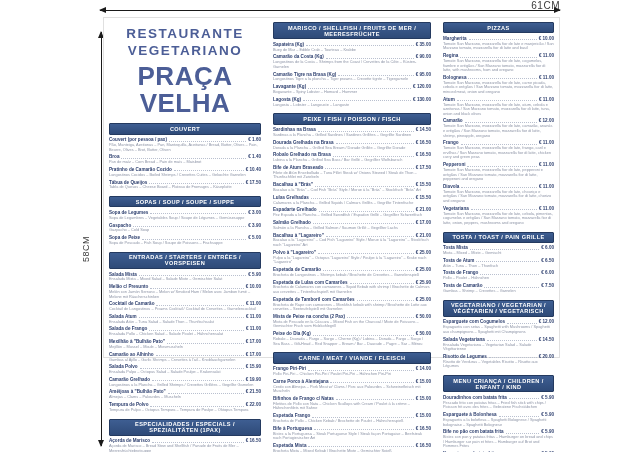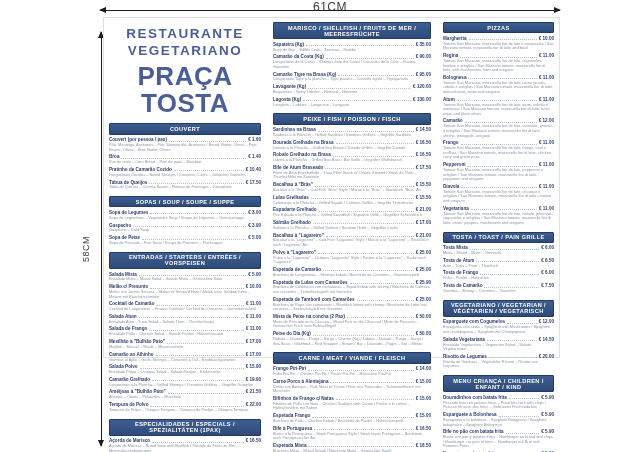--- a/index.html
+++ b/index.html
@@ -2,21 +2,21 @@
 <html><head>
 <meta charset="utf-8">
 <style>
   * { margin:0; padding:0; box-sizing:border-box; -webkit-text-size-adjust:none; }
   html,body { width:640px; height:452px; background:#ffffff; overflow:hidden;
               font-family:"Liberation Sans", sans-serif; }
   body { position:relative; }
 
   
   .h-arrow { position:absolute; left:100px; top:0; width:460px; height:16px; }
-  .h-arrow-label { text-align:center; font-size:12px; color:#3a3a3a; letter-spacing:.5px; }
+  .h-arrow-label { text-align:right; font-size:10px; color:#3a3a3a; letter-spacing:.5px; }
   .h-arrow-line { position:absolute; left:0; right:0; top:10px; height:1px; background:#1a1a1a; }
   .ah { position:absolute; width:0; height:0; top:-3px; }
   .ah-left  { left:-1px;  border-top:3.5px solid transparent; border-bottom:3.5px solid transparent; border-right:7px solid #1a1a1a; }
   .ah-right { right:-1px; border-top:3.5px solid transparent; border-bottom:3.5px solid transparent; border-left:7px solid #1a1a1a; }
 
   .v-arrow { position:absolute; left:91px; top:32px; width:16px; height:414px; }
   .v-arrow-line { position:absolute; top:0; bottom:0; left:10px; width:1px; background:#1a1a1a; }
   .av { position:absolute; width:0; height:0; left:-3px; }
   .av-top    { top:-1px;    border-left:3.5px solid transparent; border-right:3.5px solid transparent; border-bottom:7px solid #1a1a1a; }
   .av-bottom { bottom:-1px; border-left:3.5px solid transparent; border-right:3.5px solid transparent; border-top:7px solid #1a1a1a; }
@@ -65,21 +65,21 @@
     <span class="av av-bottom"></span>
   </div>
   <div class="v-arrow-label">58CM</div>
 </div>
 
 <div class="page">
   <div class="col col-left">
     <div class="brand">
       <div class="brand-line1">RESTAURANTE</div>
       <div class="brand-line2">VEGETARIANO</div>
-      <div class="brand-name">PRAÇA TOSTA</div>
+      <div class="brand-name">PRAÇA VELHA</div>
     </div>
   <div class="section">
         <div class="sec-header">COUVERT</div>
         <div class="item">
           <div class="item-top">
             <span class="item-name">Couvert (por pessoa / pax)</span>
             <span class="dots"></span>
             <span class="item-price">€ 1.60</span>
           </div>
           <div class="item-desc">Pão, Manteiga, Azeitonas – Pan, Mantequilla, Aceitunas / Bread, Butter, Olives – Pain, Beurre, Olives – Brot, Butter, Oliven</div>

